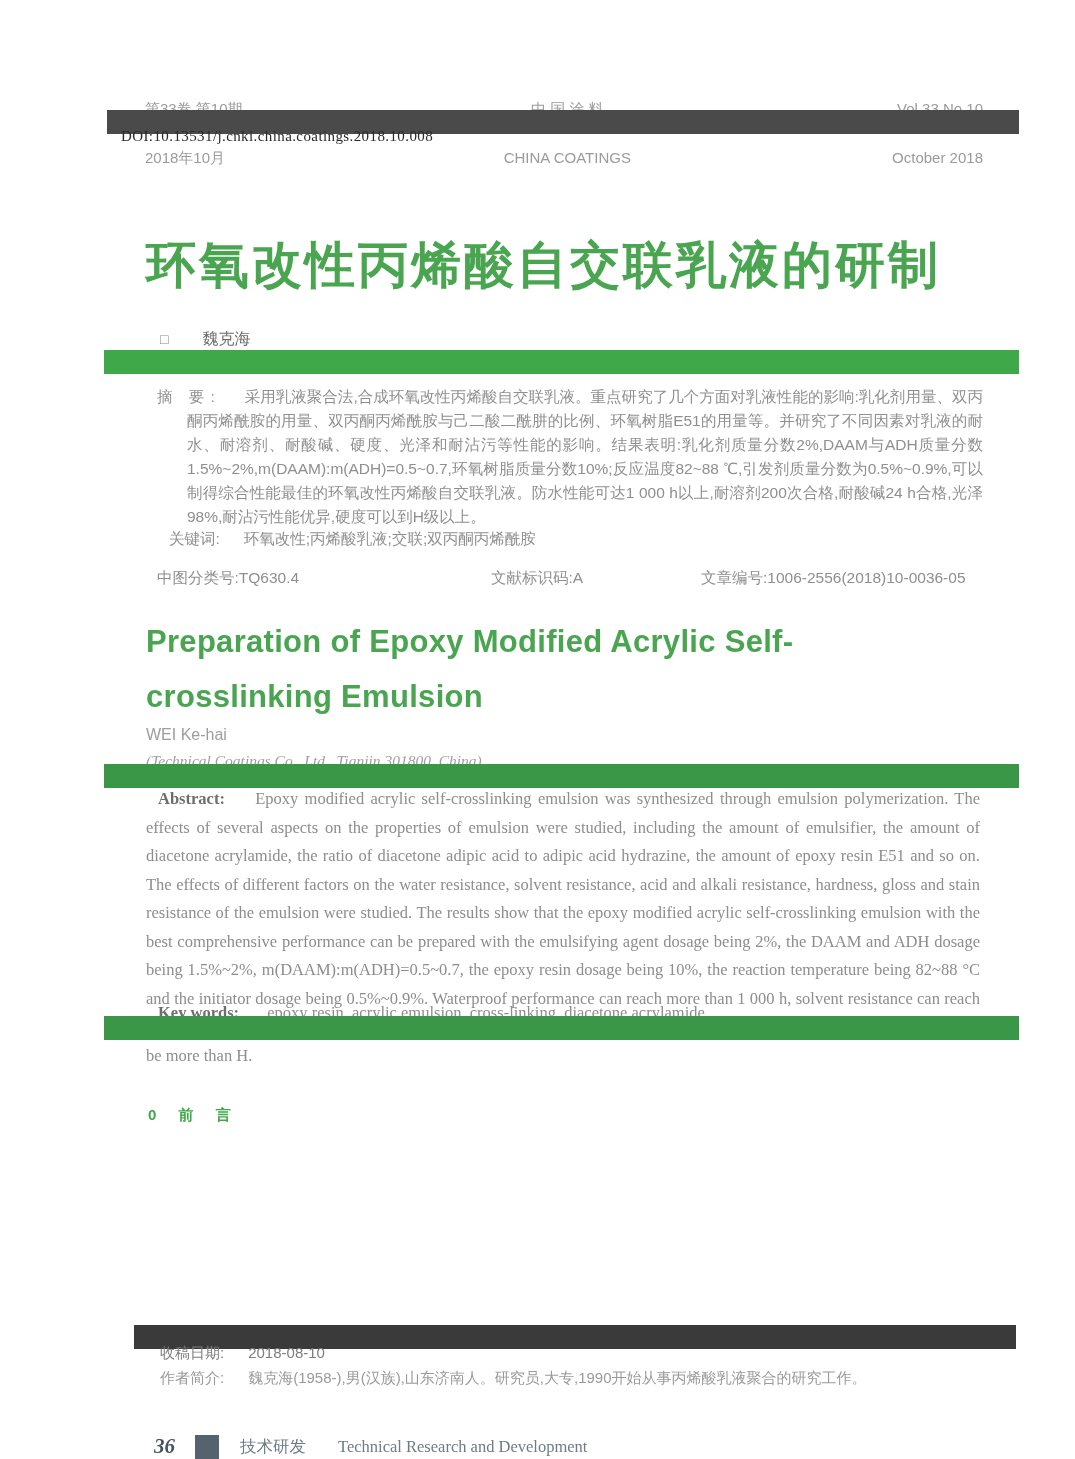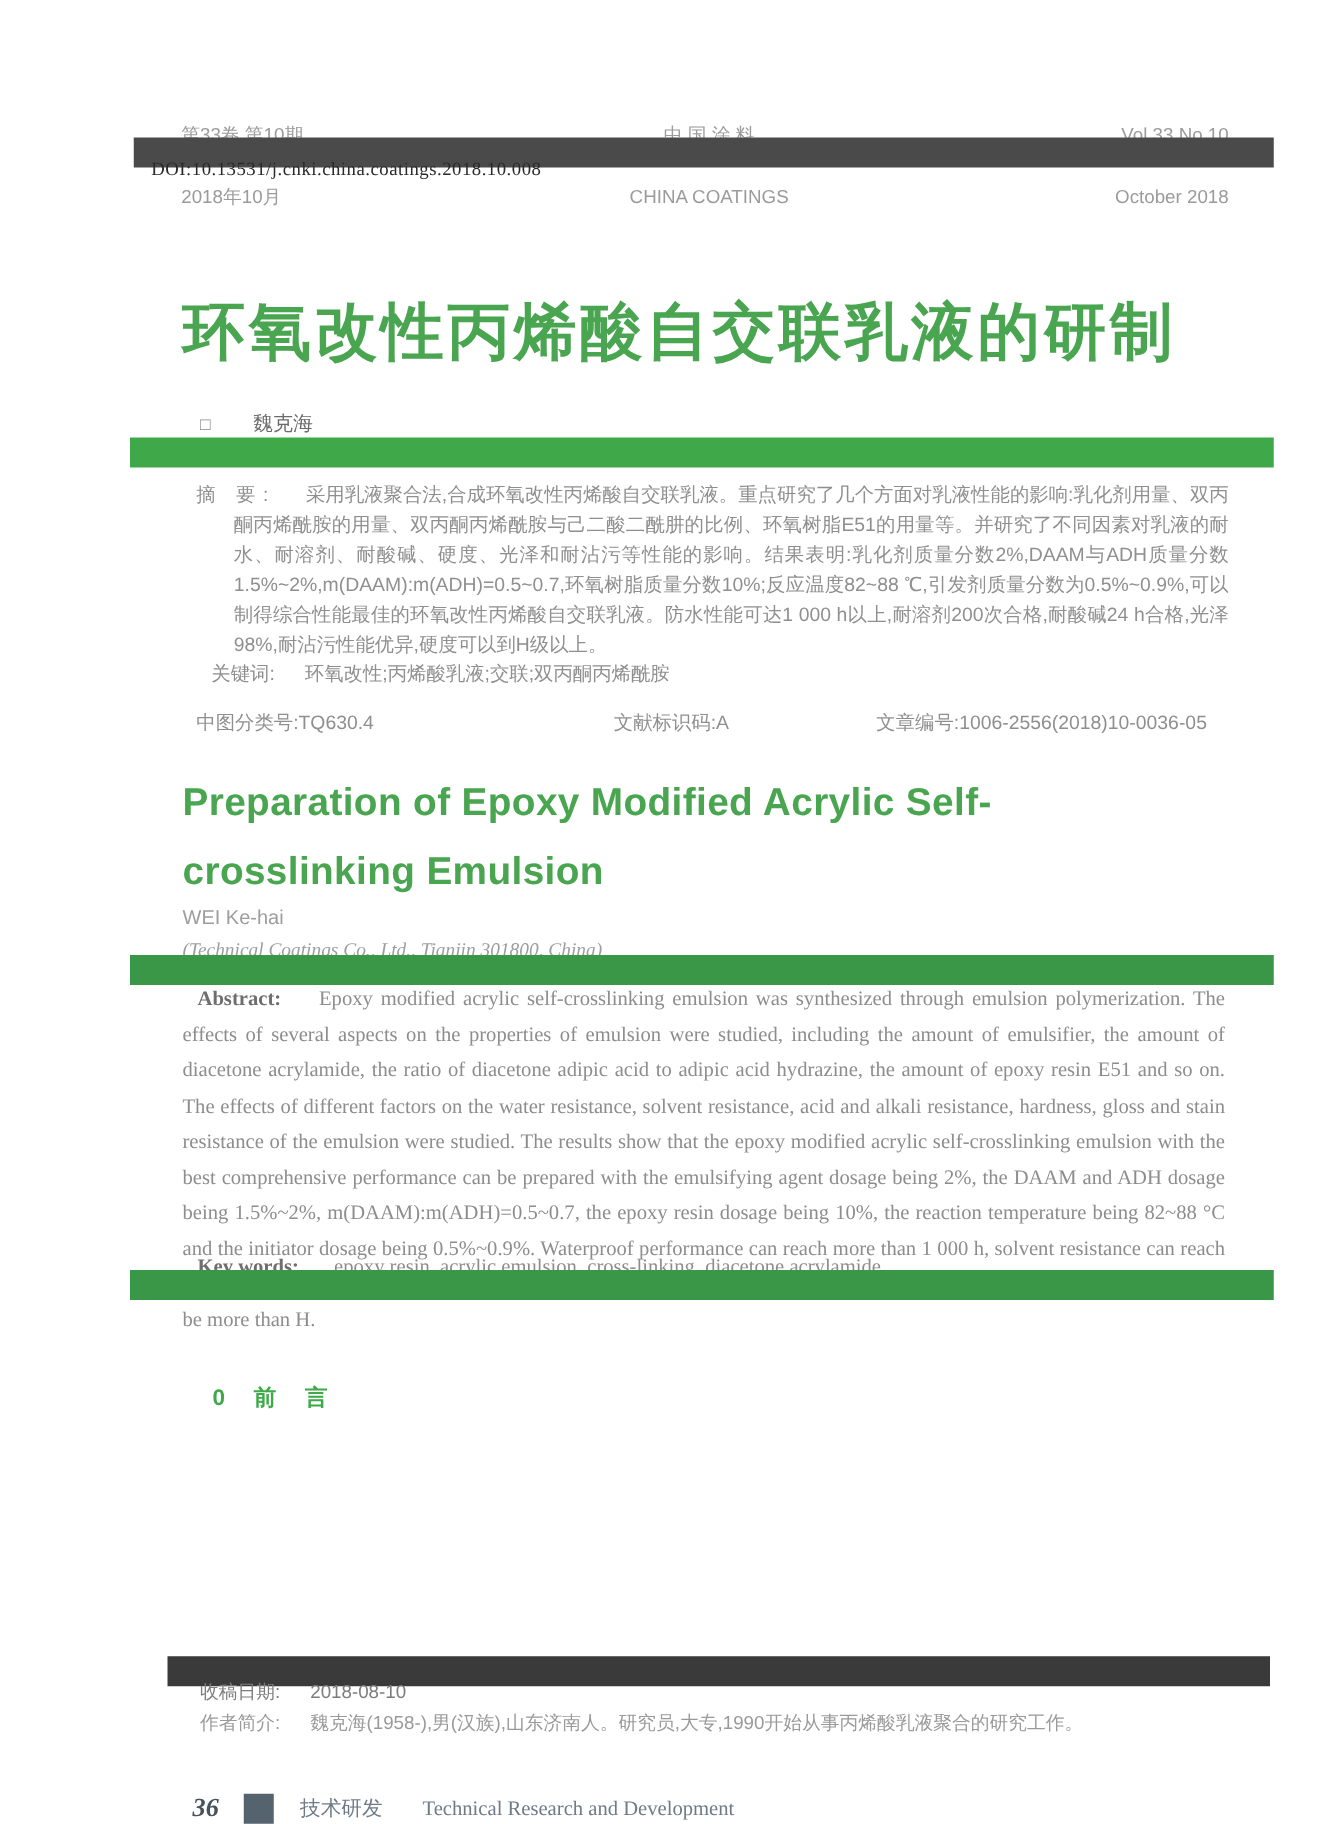--- a/index.html
+++ b/index.html
@@ -45,22 +45,22 @@
   .green-rule-2 { position:absolute; top:740px; left:80px; width:915px; height:3px; background:#3a9747; }
   
   .abstract-en { position:absolute; top:749px; left:110px; width:858px;
     font-family:"Liberation Serif", serif; font-size:16.5px; line-height:28.5px;
     color:#8d8d8d; text-align:justify; }
   .abstract-en b, .kw-en b { font-weight:bold; color:#6e6e6e; }
   .kw-en { position:absolute; top:967px; left:110px; width:858px;
     font-family:"Liberation Serif", serif; font-size:16.5px; color:#8d8d8d; }
   .green-rule-3 { position:absolute; top:992px; left:80px; width:915px; height:3px; background:#3a9747; }
   
-  .sec-heading { position:absolute; top:1070px; left:112px; font-size:18px; font-weight:bold;
-    color:#3fa94a; letter-spacing:9px;margin-left:22px; }
+  .sec-heading { position:absolute; top:1070px; left:112px; font-size:15px; font-weight:bold;
+    color:#3fa94a; letter-spacing:9px; }
   .col-left { position:absolute; top:1104px; left:110px; width:432px;
     font-size:17px; line-height:31.5px; color:#3f3f3f; text-align:justify; letter-spacing:0.5px; }
   .col-left p { text-indent:34px; }
   .col-right { position:absolute; top:1072px; left:545px; width:440px;
     font-size:17px; line-height:31.5px; color:#3f3f3f; text-align:justify; letter-spacing:0.5px; }
   .col-right p.indent { text-indent:34px; }
   
   .foot-rule { position:absolute; top:1301px; left:110px; width:882px; height:2px; background:#3a3a3a; }
   .received { position:absolute; top:1308px; left:112px; font-size:15px; color:#7d7d7d; }
   .bio { position:absolute; top:1333px; left:112px; width:880px; font-size:15px; color:#9a9a9a; }

